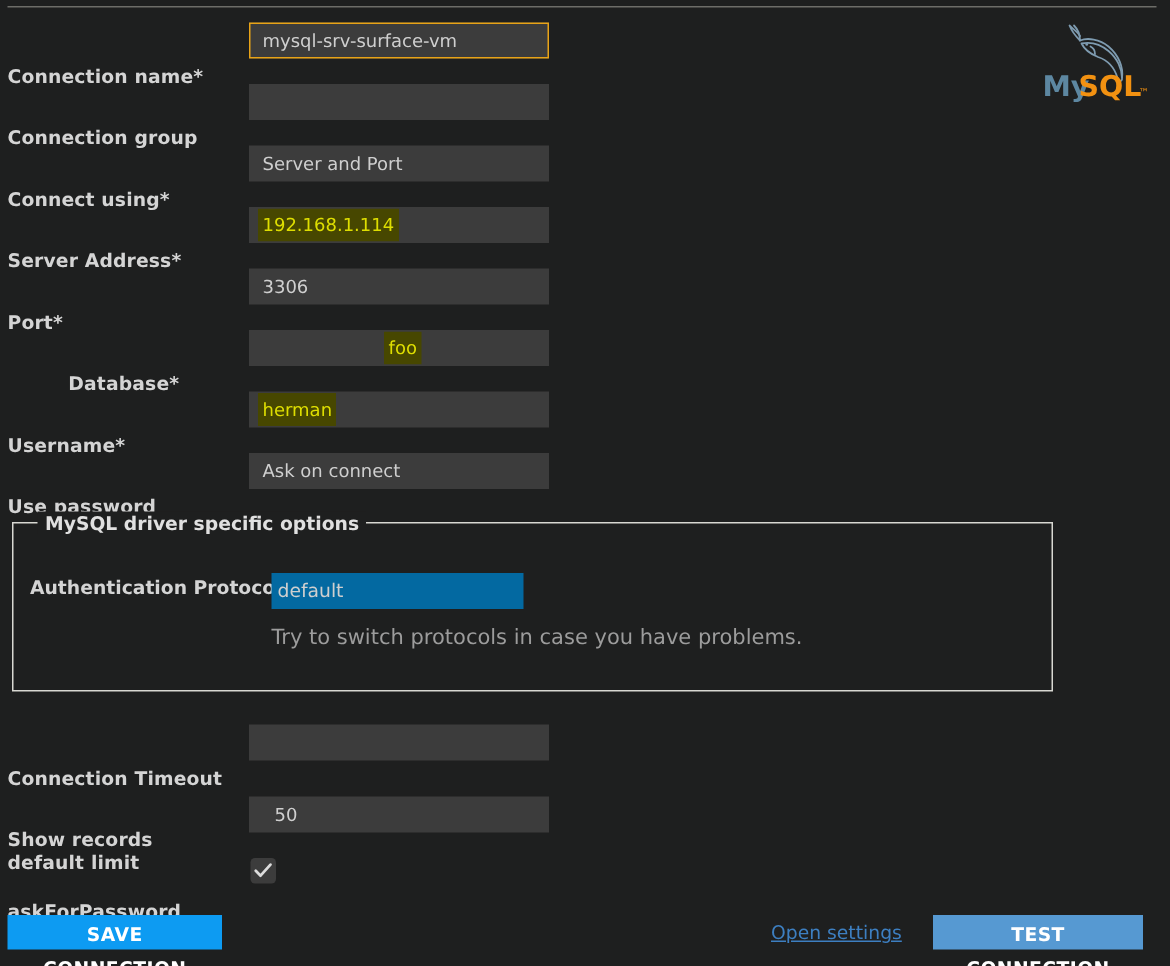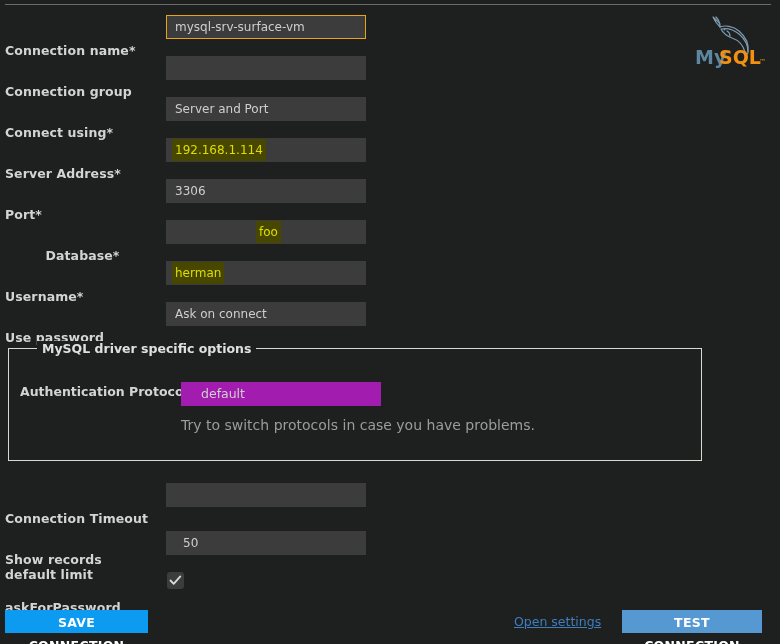--- a/index.html
+++ b/index.html
@@ -93,49 +93,49 @@
     position: absolute;
     left: 8px;
     top: 348px;
     width: 694px;
     height: 113px;
     box-sizing: border-box;
     border: 1px solid #d8d8d2;
   }
   .legend {
     position: absolute;
-    left: 28px;
+    left: 16px;
     top: -8px;
     background: #1e1f1f;
     padding: 0 5px;
     font-weight: bold;
     font-size: 12.5px;
     color: #e0e0e0;
     white-space: nowrap;
   }
   .fs-label {
     position: absolute;
     left: 11px;
     top: 35px;
     font-weight: bold;
     font-size: 12.5px;
     color: #d4d4d4;
   }
   .fs-field {
     position: absolute;
     left: 172px;
     top: 33px;
-    width: 200px;
+    width: 168px;
     height: 24px;
-    background: #a21caf;
+    background: #0369a1;
     box-sizing: border-box;
     font-size: 12.5px;
     color: #cfcfcf;
     line-height: 23px;
-    padding-left: 20px;
+    padding-left: 4px;
   }
   .fs-hint {
     position: absolute;
     left: 172px;
     top: 68px;
     font-size: 14px;
     color: #9c9c9c;
   }
 
   

